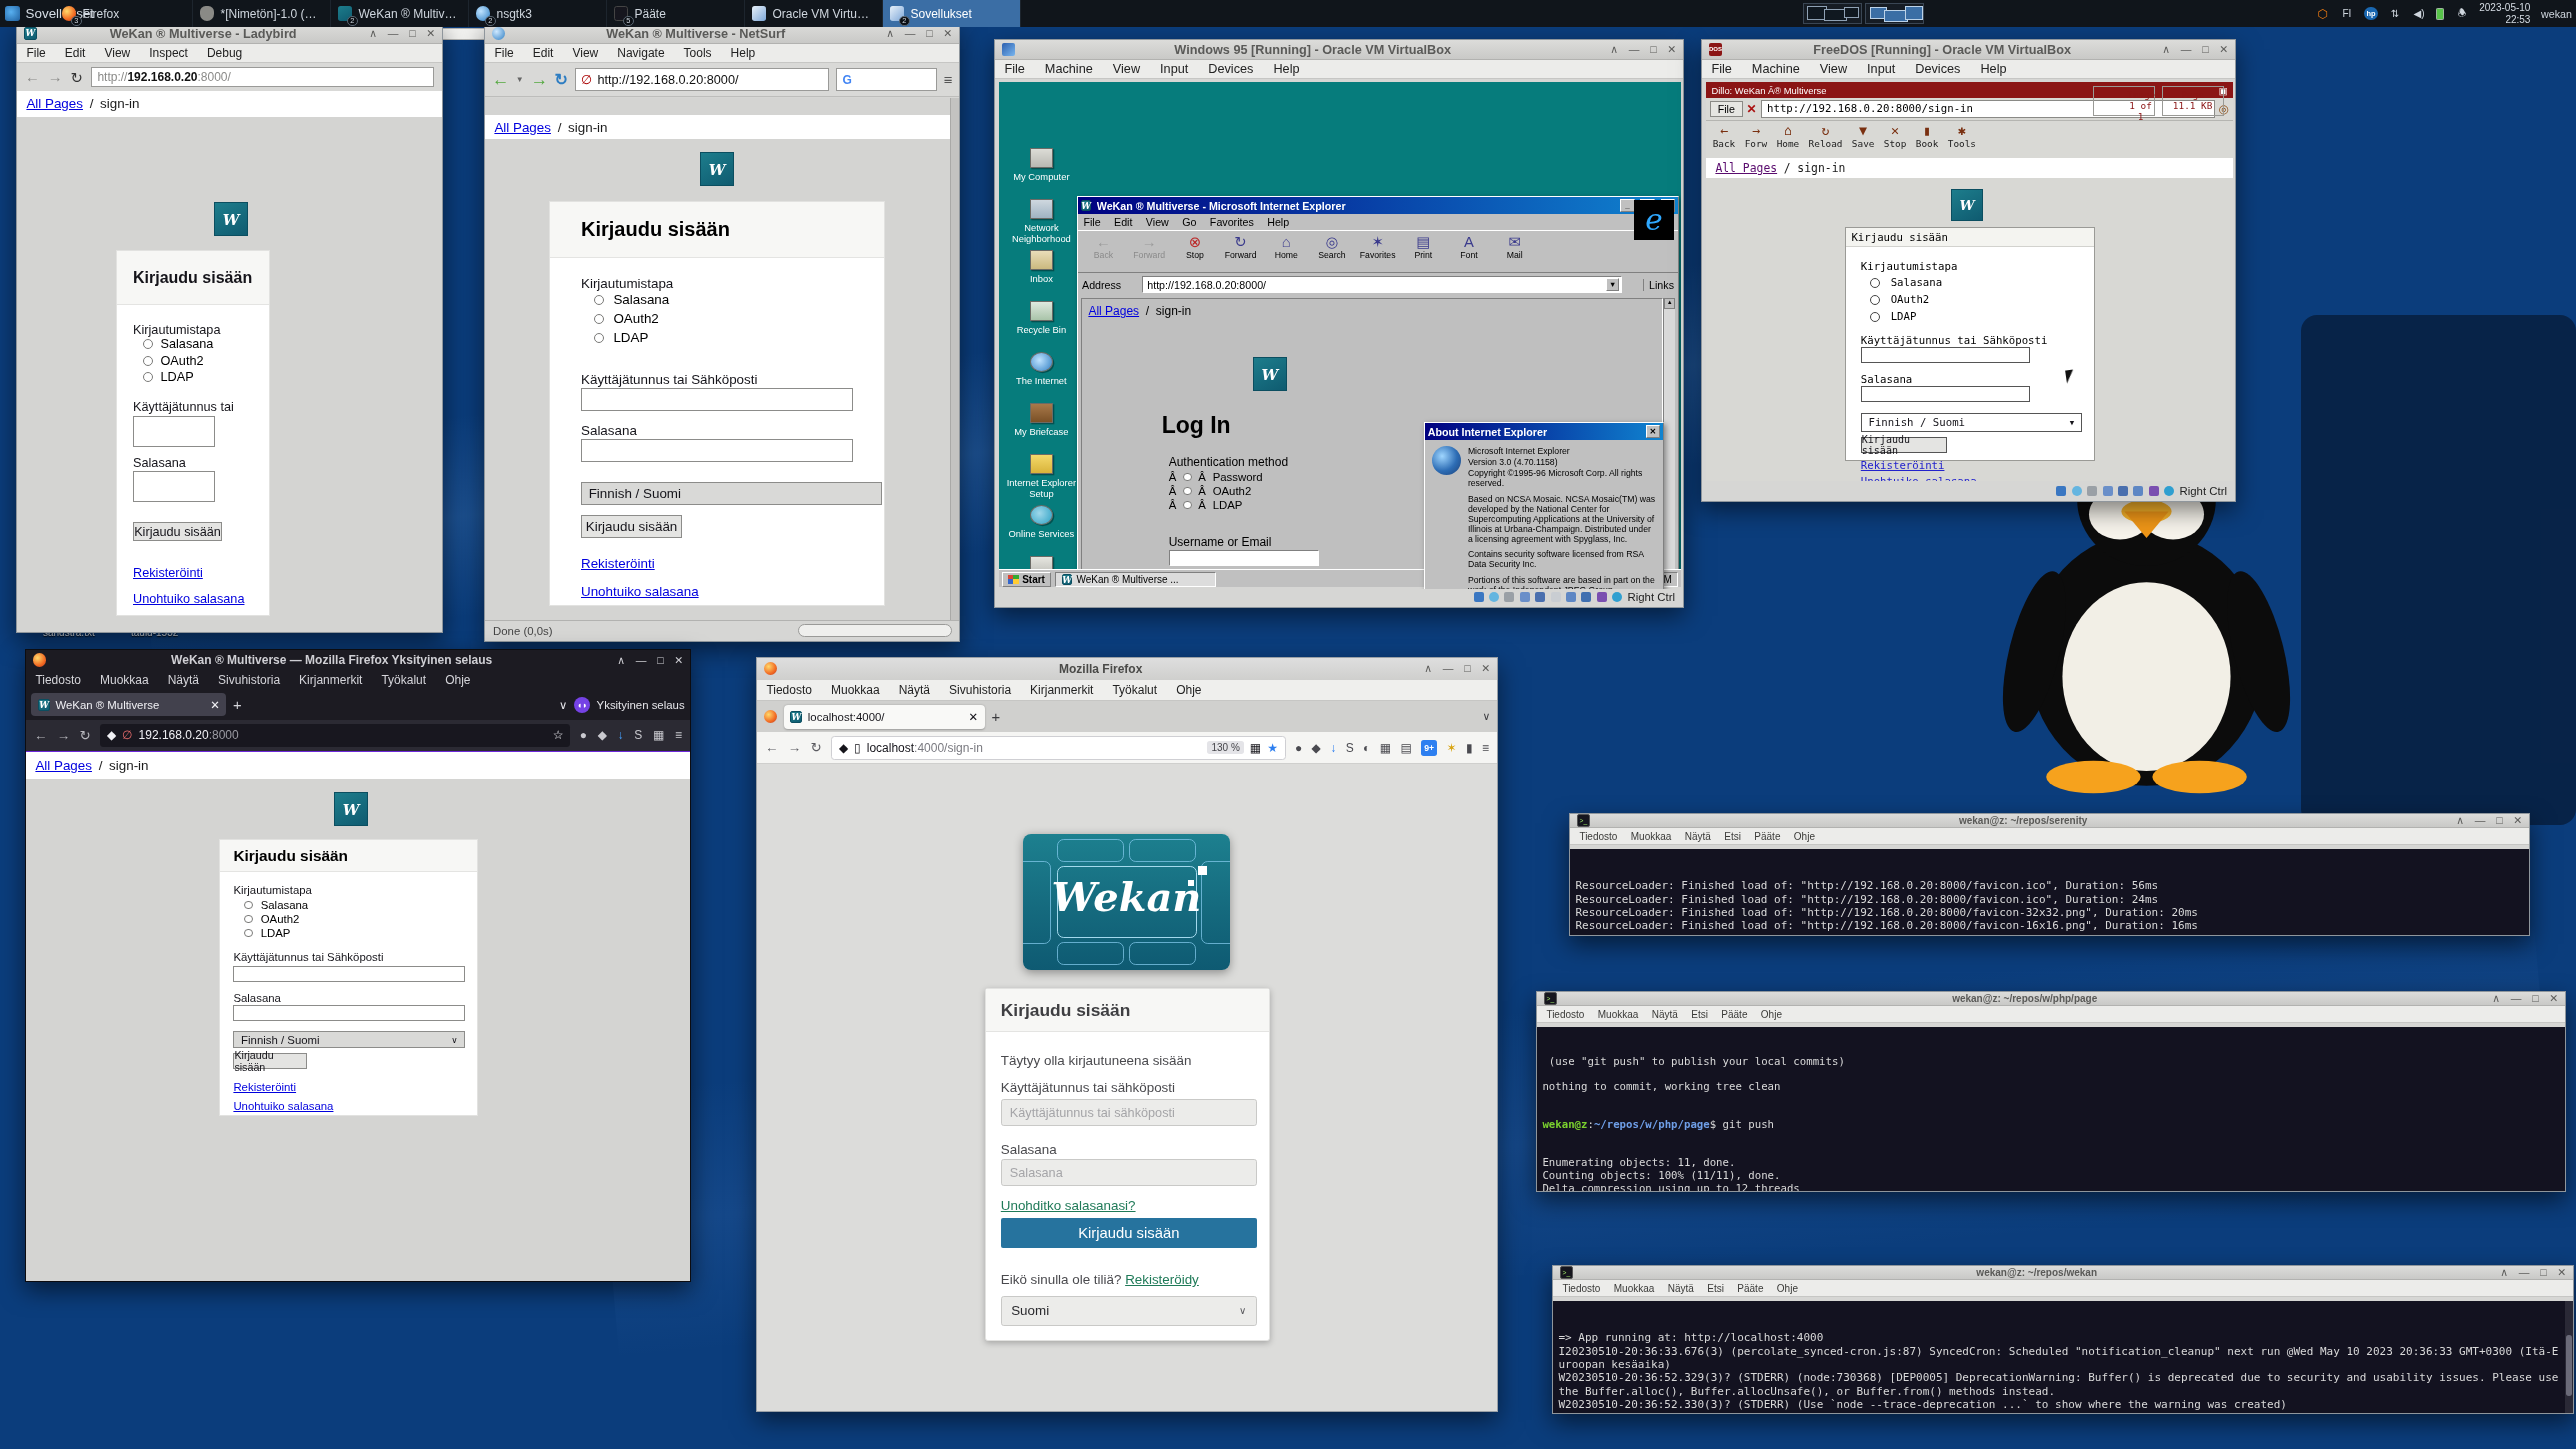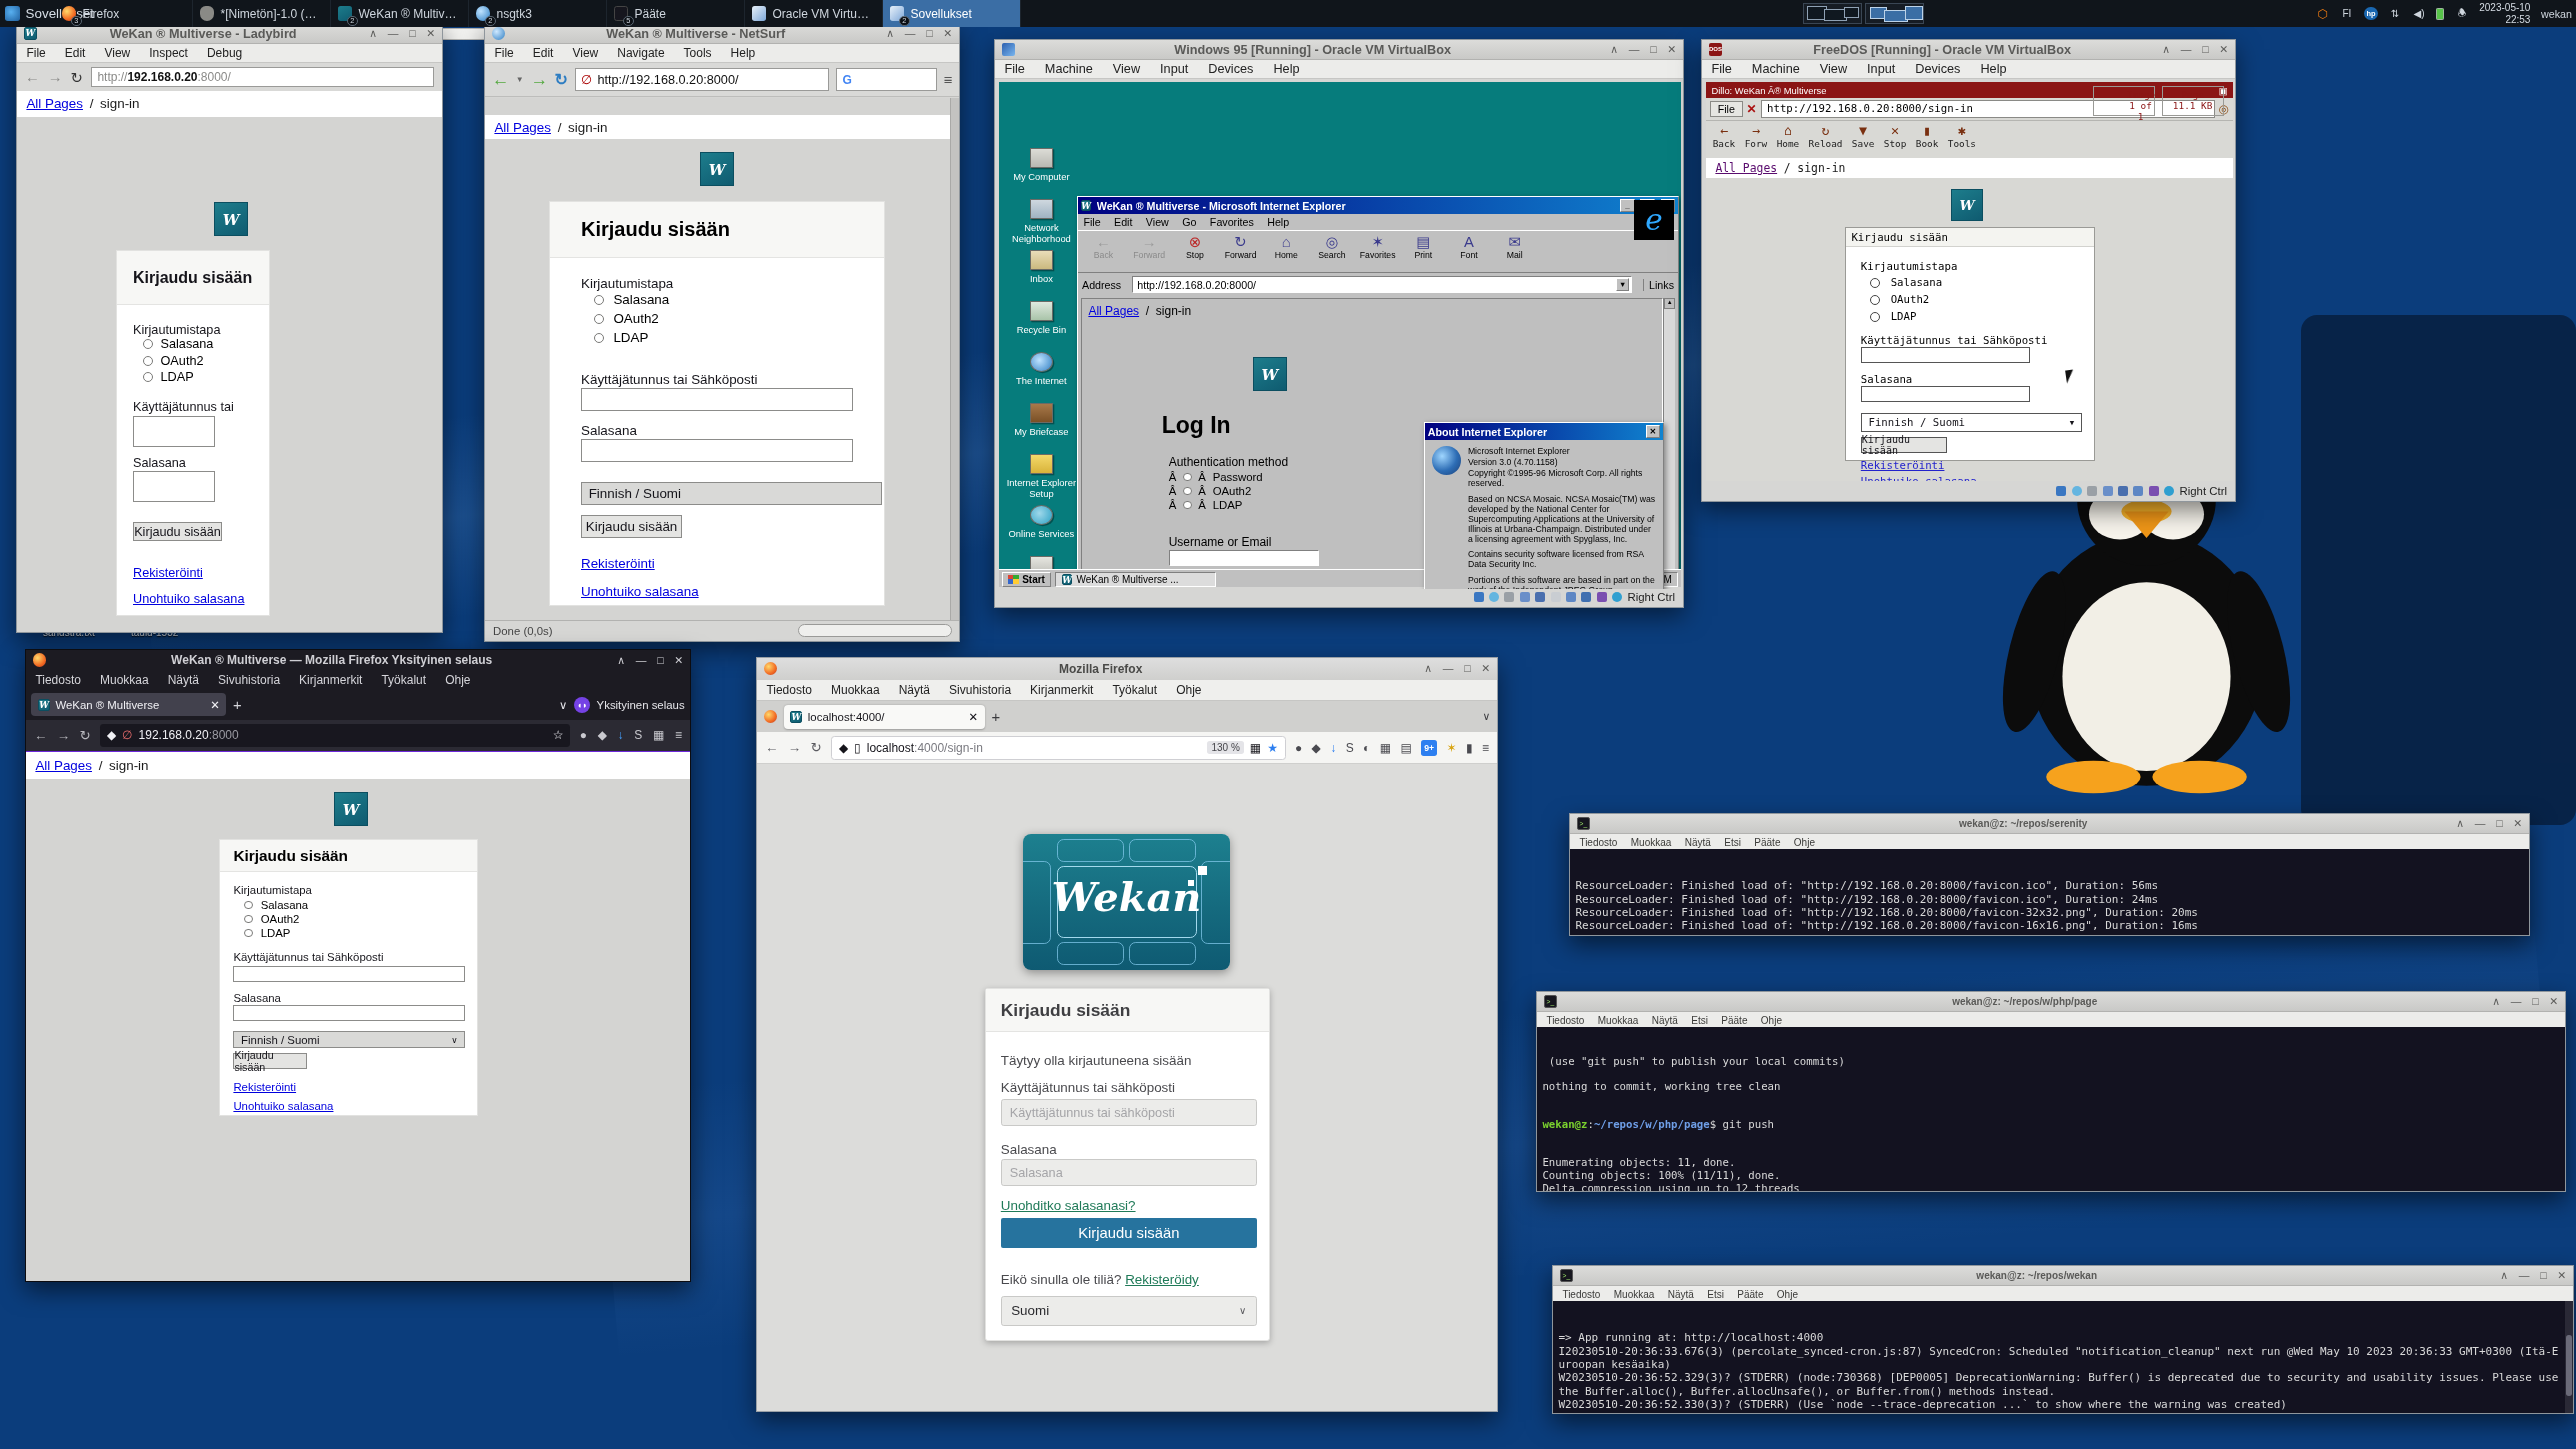--- a/index.html
+++ b/index.html
@@ -137,21 +137,21 @@
   .w95title .tlabel { flex:1; white-space:nowrap; overflow:hidden; }
   .w95btn { width:14.8px; height:13.4px; background:#c0c0c0; border:1.3px solid; border-color:#ffffff #808080 #808080 #ffffff; color:#000; font-size:8px; display:flex; align-items:center; justify-content:center; }
   .w95menubar { display:flex; gap:13.4px; padding:2px 5.4px; font-size:10.7px; color:#000; }
   #ie { left:78px; top:114px; width:602px; height:404px; position:absolute; }
   #ie-toolbar { display:flex; align-items:flex-start; gap:2.7px; border-top:0.7px solid #fff; border-bottom:0.7px solid #808080; padding:2.7px 4px; height:43px; position:relative; }
   .ie-tb { width:43px; text-align:center; font-size:8.7px; color:#000; }
   .ie-tb .g { font-size:14.8px; line-height:16px; display:block; color:#3a3a8c; }
   .ie-tb.dis { color:#8a8a8a; } .ie-tb.dis .g { color:#9a9a9a; }
   .ie-tb.red .g { color:#b22; }
   #ie-elogo { position:absolute; right:4px; top:2.7px; width:40px; height:40px; background:#000; color:#2fa8ff; display:flex; align-items:center; justify-content:center; font-size:29.5px; font-family:"DejaVu Serif",serif; font-style:italic; }
-  #ie-addr { display:flex; align-items:center; gap:11px; padding:2.7px 4px; font-size:10.7px; }
+  #ie-addr { display:flex; align-items:center; gap:21px; padding:2.7px 4px; font-size:10.7px; }
   #ie-addr .field { flex:1; background:#fff; border:1.3px solid; border-color:#808080 #ffffff #ffffff #808080; height:17.4px; display:flex; align-items:center; padding:0 4px; position:relative; }
   #ie-addr .dd { position:absolute; right:1.3px; top:1.3px; bottom:1.3px; width:13.4px; background:#c0c0c0; border:1.3px solid; border-color:#fff #808080 #808080 #fff; font-size:7.4px; display:flex; align-items:center; justify-content:center; }
   #ie-content { position:absolute; left:2.7px; top:101px; right:14.8px; bottom:17.4px; background:#bfbfbf; border:1.3px solid; border-color:#808080 #ffffff #ffffff #808080; overflow:hidden; }
   #ie-scroll { position:absolute; right:2.7px; top:101px; bottom:17.4px; width:12px; background:#d9d9d9; border-left:0.7px solid #808080; }
   #ie-status { position:absolute; left:2.7px; bottom:1.3px; right:2.7px; height:14.8px; background:#c0c0c0; border-top:0.7px solid #fff; display:flex; align-items:center; font-size:9.4px; padding:0 5.4px; color:#000; }
   .ie-f { position:absolute; font-size:12px; color:#000; }
   .ie-input { position:absolute; background:#fff; border:1.3px solid; border-color:#808080 #ffffff #ffffff #808080; }
   #about { left:425px; top:340px; width:240px; height:196px; position:absolute; z-index:5; }
   #about-body { padding:5.4px 6.7px 5.4px 6.7px; font-size:8.7px; color:#000; display:flex; gap:6.7px; }
   #about-globe { width:29.5px; height:29.5px; border-radius:50%; background:radial-gradient(circle at 35% 35%, #9fd6ff, #2d6db5 55%, #1b3f77); flex:0 0 auto; }
@@ -233,21 +233,21 @@
   #fm-card .fhead { height:43px; padding-left:14.8px; font-size:17.4px; font-weight:bold; color:#3f3f42; }
   .fm-f { position:absolute; font-size:13.4px; color:#4a4a4e; }
   .fm-input { position:absolute; left:14.8px; width:256px; height:27px; background:#ececea; border:0.7px solid #c9c9c7; border-radius:2.7px; padding:0 8px; font-size:12.7px; color:#15141a; font-family:"Liberation Sans",sans-serif; }
   .fm-input::placeholder { color:#a5a5a8; }
   .greenlink { color:#1f7a58; text-decoration:underline; }
   #fm-btn { position:absolute; left:14.8px; top:229px; width:256px; height:30px; background:#26739e; color:#fff; font-size:14.8px; display:flex; align-items:center; justify-content:center; border-radius:2px; }
   #fm-select { position:absolute; left:14.8px; top:307px; width:256px; height:29.5px; background:#ececea; border:0.7px solid #c9c9c7; border-radius:2.7px; display:flex; align-items:center; justify-content:space-between; padding:0 9.4px; font-size:13.4px; color:#2a2a2e; }
 
   
   .termwin { position:absolute; background:#d6d6d4; border:0.7px solid #8f969c; box-shadow:0 9.4px 23px rgba(0,0,0,.55); z-index:20; }
-  .termwin .xtitle { height:20px; } .termwin .xtitle .tlabel { font-size:10px; font-weight:bold; }
+  .termwin .xtitle { height:14px; } .termwin .xtitle .tlabel { font-size:10px; font-weight:bold; }
   .termwin .menubar { height:17.4px; font-size:10px; gap:13.4px; color:#3a3a38; }
   .termbody { position:absolute; left:0; right:0; bottom:0; top:35px; background:#131220; color:#d9d9d9;
     font-family:"DejaVu Sans Mono",monospace; font-size:11px; line-height:13.4px; padding:3.4px 5.4px;
     white-space:pre-wrap; word-break:break-all; overflow:hidden; }
   .c-green { color:#7ad12e; font-weight:bold; } .c-blue { color:#6f9fe8; font-weight:bold; }
   .tscroll { position:absolute; right:0; top:35px; bottom:0; width:8px; background:#2a2936; }
   .tscroll i { position:absolute; right:1.3px; top:30%; width:5.4px; height:55%; background:#6a6a78; border-radius:2.7px; }
 
   
   #tux { left:1999px; top:402px; width:295px; height:396px; z-index:3; }

